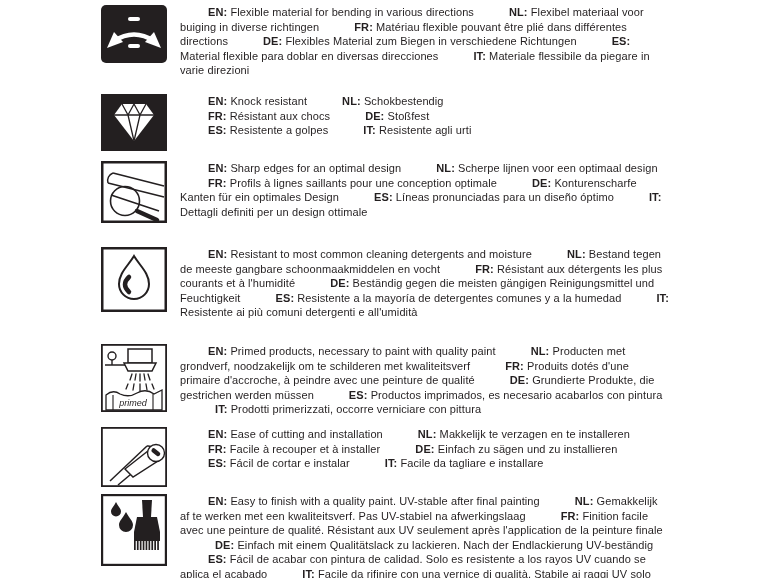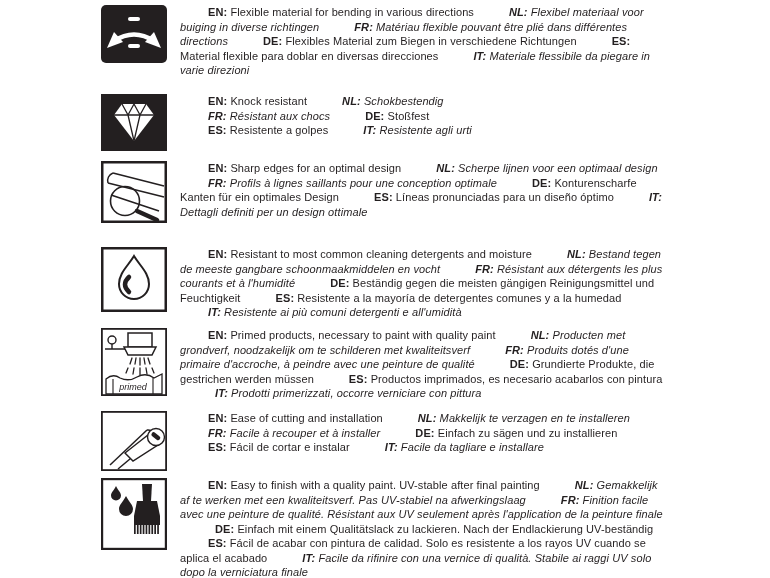--- a/index.html
+++ b/index.html
@@ -9,24 +9,24 @@
   }
   .page{padding:5px 0 0 101px;}
   .row{display:flex;align-items:flex-start;gap:13px;}
   .icon{flex:0 0 66px;}
   .icon svg{display:block;}
   .text{
     width:489px;font-size:11px;line-height:14.6px;color:#231f20;
     letter-spacing:0.1px;
   }
   b.lang{font-weight:bold;padding-left:28px;}
-  .it{font-style:italic;}
+  .it{}
   .gap{display:inline-block;width:7px;}
   .r1{margin-bottom:16px}.r2{margin-bottom:10px}.r3{margin-bottom:24px}
-  .r4{margin-bottom:8px}.r5{margin-bottom:10px}.r6{margin-bottom:7px}
+  .r4{margin-bottom:24px}.r5{margin-bottom:10px}.r6{margin-bottom:7px}
   .r7{margin-bottom:16px}.r8{margin-bottom:0}
   .primed-label{font-size:9px;font-style:italic;fill:#231f20;}
 </style>
 </head>
 <body>
 
 <div class="page">
 
   <div class="row r1">
     <div class="icon">

